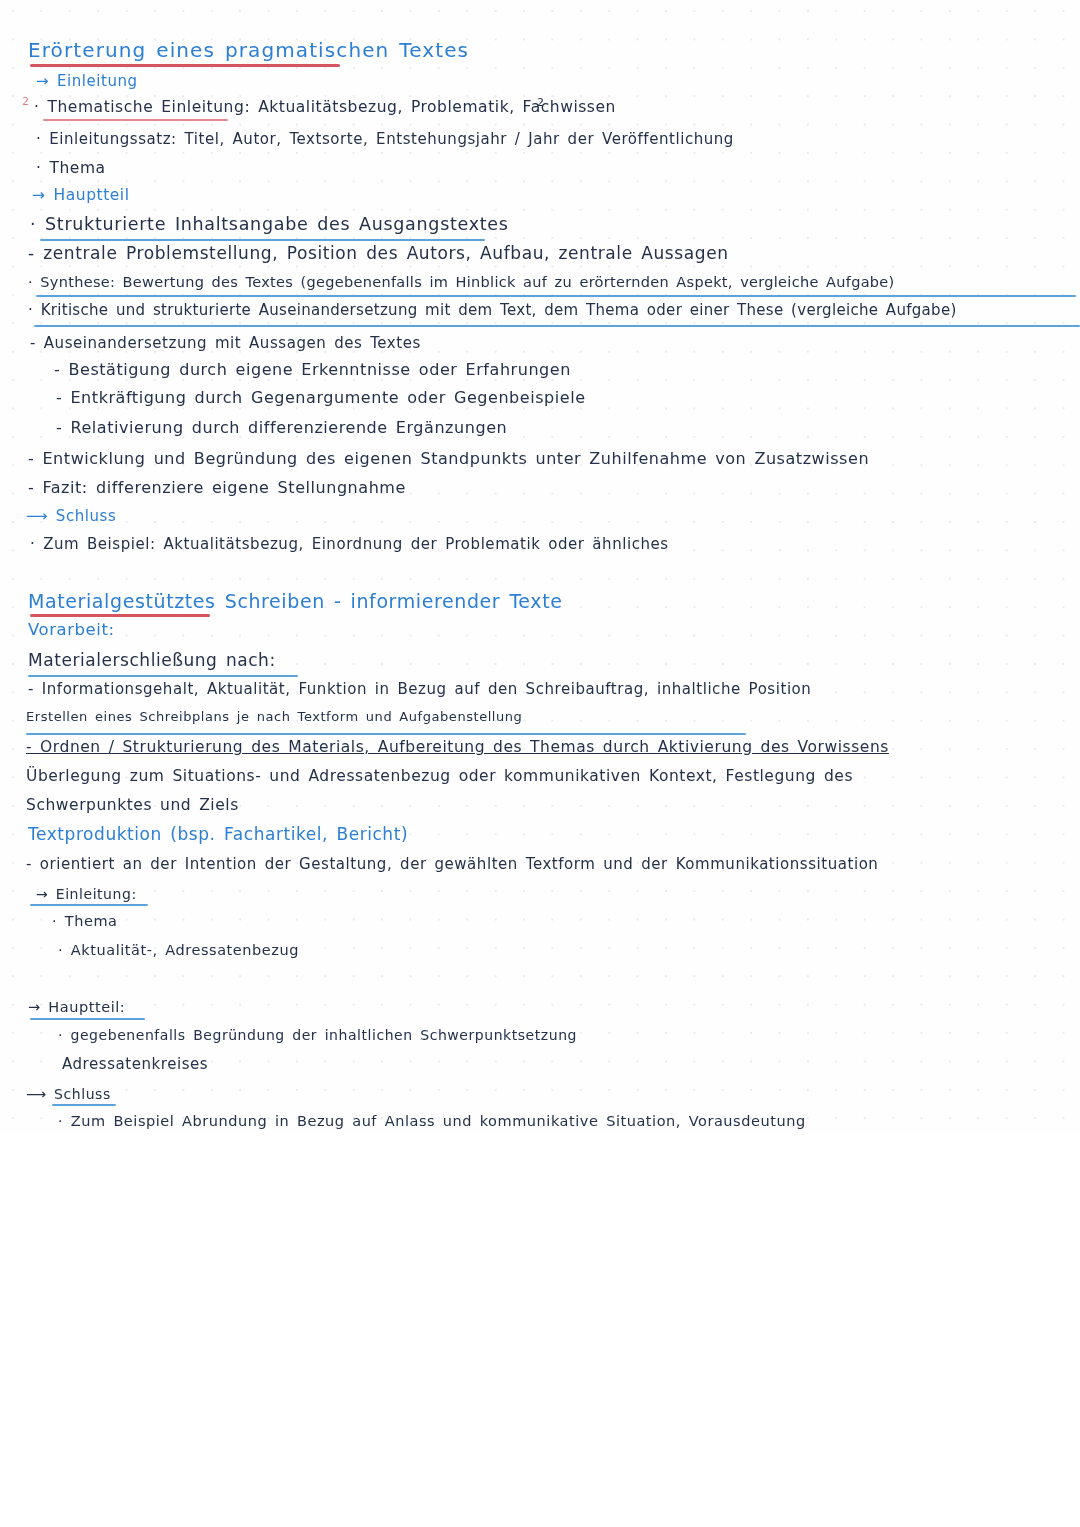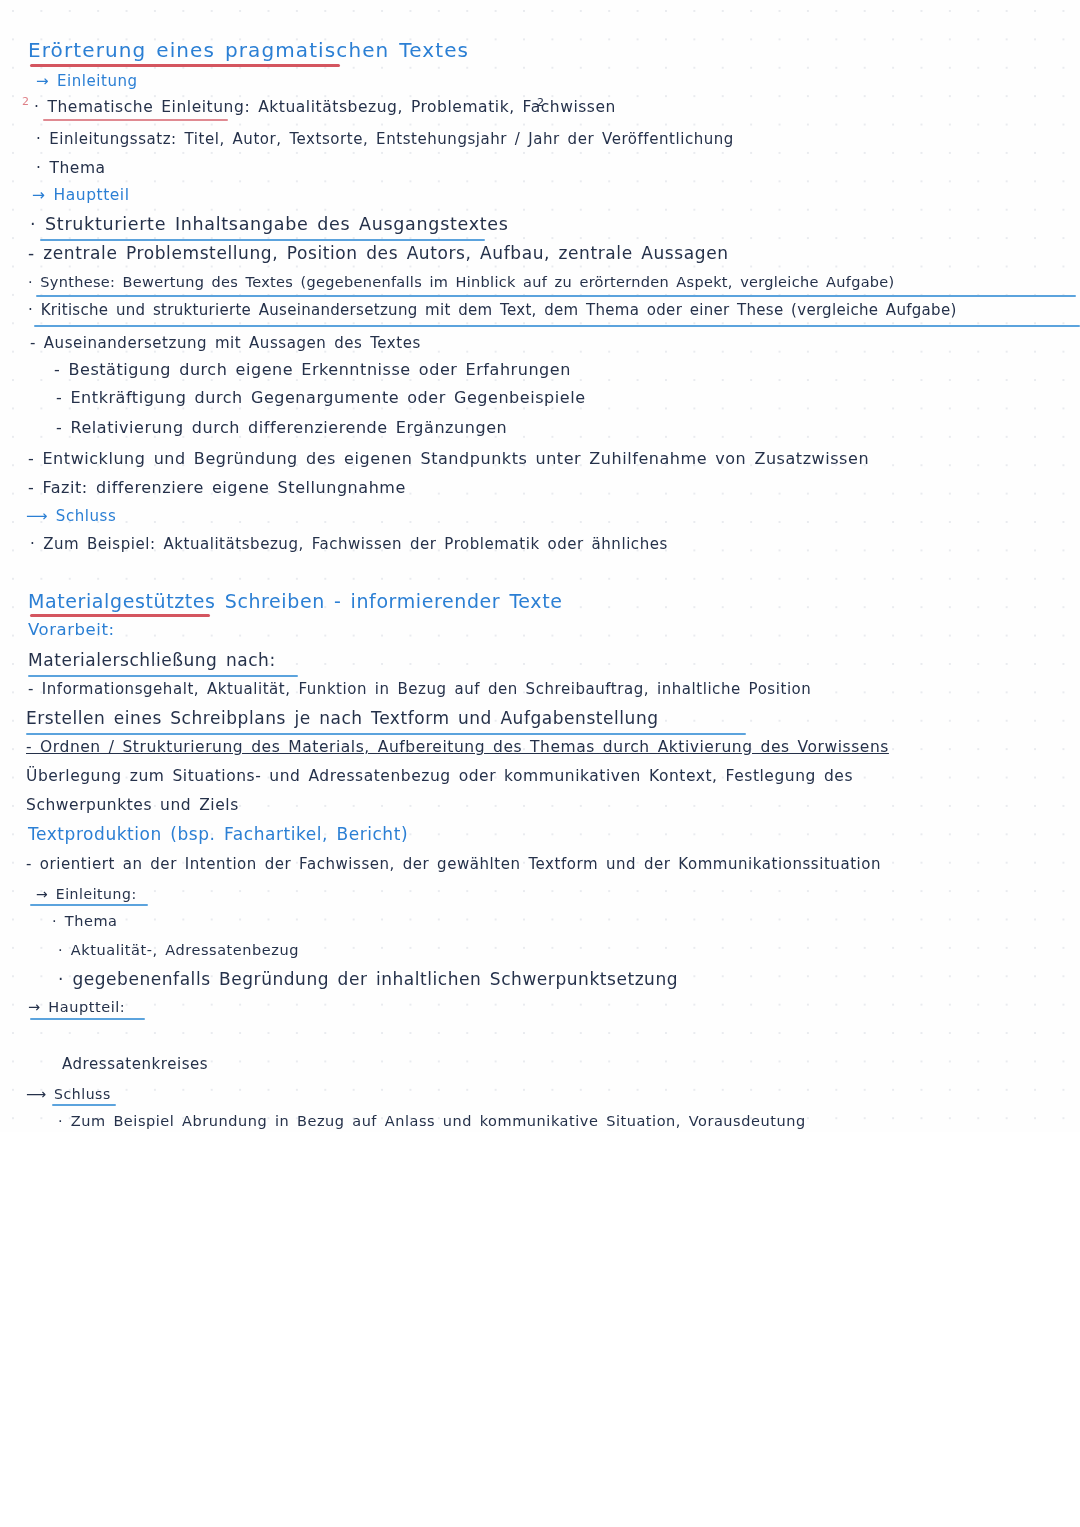--- a/index.html
+++ b/index.html
@@ -91,55 +91,55 @@
   <div class="ln" style="left:56px; top:390px; font-size:16px;">- Entkräftigung durch Gegenargumente oder Gegenbeispiele</div>
 
   <div class="ln" style="left:28px; top:451px; font-size:16px;">- Entwicklung und Begründung des eigenen Standpunkts unter Zuhilfenahme von Zusatzwissen</div>
 
   <div class="ln" style="left:56px; top:420px; font-size:16px;">- Relativierung    durch differenzierende Ergänzungen</div>
 
   <div class="ln" style="left:28px; top:480px; font-size:16px;">- Fazit: differenziere eigene  Stellungnahme</div>
 
   <div class="ln sm blue" style="left:26px; top:509px; font-size:15px;">⟶ Schluss</div>
 
-  <div class="ln" style="left:30px; top:537px; font-size:15px;">· Zum  Beispiel: Aktualitätsbezug, Fachwissen der Problematik oder ähnliches</div>
+  <div class="ln" style="left:30px; top:537px; font-size:15px;">· Zum  Beispiel: Aktualitätsbezug, Einordnung der Problematik oder ähnliches</div>
 
   <div class="ln big blue" style="left:28px; top:592px; font-size:19px; letter-spacing:0.6px;">
     <span>Materialgestütztes</span><span> Schreiben - informierender Texte</span>
   </div>
   <div class="ul ul-red" style="left:30px; top:614px; width:180px;"></div>
 
   <div class="ln blue" style="left:28px; top:622px; font-size:16.5px;">Vorarbeit:</div>
 
   <div class="ln" style="left:28px; top:652px; font-size:17px;">Materialerschließung nach:</div>
   <div class="ul ul-blue" style="left:28px; top:675px; width:270px;"></div>
 
   <div class="ln" style="left:28px; top:682px; font-size:15px;">- Informationsgehalt, Aktualität, Funktion in Bezug auf den Schreibauftrag, inhaltliche Position</div>
 
-  <div class="ln" style="left:26px; top:710px; font-size:17px;">Erstellen eines Schreibplans je nach Textform und Aufgabenstellung</div>
+  <div class="ln" style="left:26px; top:710px; font-size:13px;">Erstellen eines Schreibplans je nach Textform und Aufgabenstellung</div>
   <div class="ul ul-blue" style="left:26px; top:733px; width:720px;"></div>
 
   <div class="ln" style="left:26px; top:740px; font-size:15.5px;text-decoration:underline;">- Ordnen / Strukturierung des Materials, Aufbereitung des Themas durch Aktivierung des Vorwissens</div>
 
   <div class="ln" style="left:26px; top:769px; font-size:15.5px;">Überlegung zum Situations- und Adressatenbezug oder kommunikativen Kontext, Festlegung des</div>
 
   <div class="ln" style="left:26px; top:798px; font-size:15.5px;">Schwerpunktes und Ziels</div>
 
   <div class="ln blue" style="left:28px; top:826px; font-size:17px;">Textproduktion (bsp. Fachartikel, Bericht)</div>
 
-  <div class="ln" style="left:26px; top:857px; font-size:15px;">- orientiert an der Intention der Fachwissen, der gewählten Textform und der Kommunikationssituation</div>
+  <div class="ln" style="left:26px; top:857px; font-size:15px;">- orientiert an der Intention der Gestaltung, der gewählten Textform und der Kommunikationssituation</div>
 
   <div class="ln sm" style="left:36px; top:887px; font-size:14px;">→ Einleitung:</div>
   <div class="ul ul-blue" style="left:30px; top:904px; width:118px;"></div>
 
   <div class="ln" style="left:52px; top:914px; font-size:14.5px;">· Thema</div>
 
   <div class="ln" style="left:58px; top:943px; font-size:14.5px;">· Aktualität-, Adressatenbezug</div>
 
-  <div class="ln" style="left:58px; top:971px; font-size:17px;">· gegebenenfalls  Begründung der inhaltlichen Schwerpunktsetzung</div>
+  <div class="ln" style="left:58px; top:1028px; font-size:14px;">· gegebenenfalls  Begründung der inhaltlichen Schwerpunktsetzung</div>
 
   <div class="ln sm" style="left:28px; top:1000px; font-size:14.5px;">→ Hauptteil:</div>
   <div class="ul ul-blue" style="left:30px; top:1018px; width:115px;"></div>
 
 
   <div class="ln" style="left:62px; top:1057px; font-size:15px;">Adressatenkreises</div>
 
   <div class="ln sm" style="left:26px; top:1087px; font-size:14px;">⟶ Schluss</div>
   <div class="ul ul-blue" style="left:52px; top:1104px; width:64px;"></div>
 

